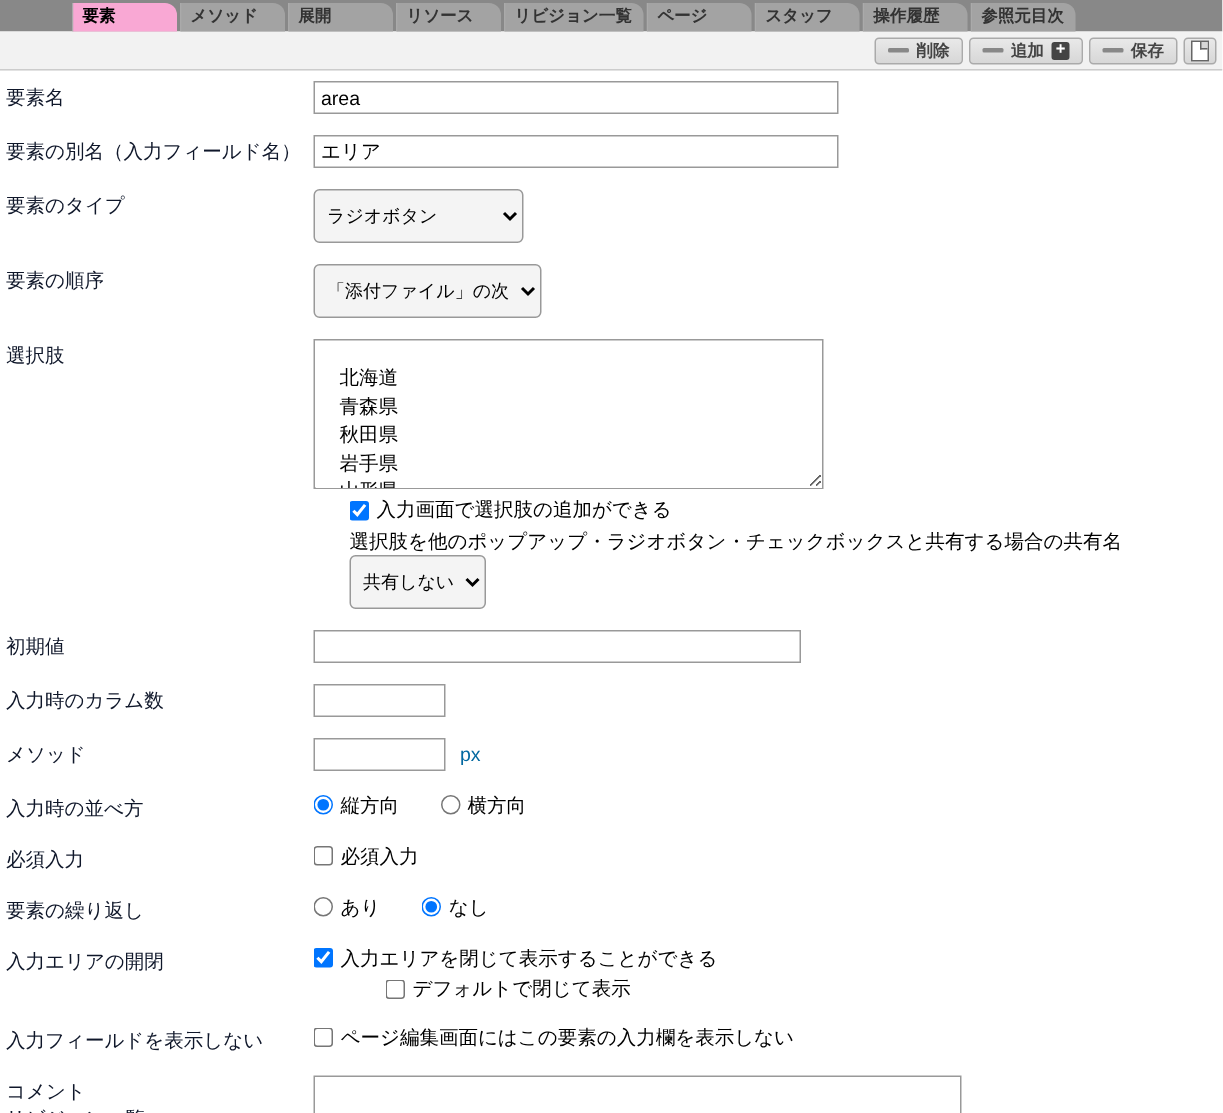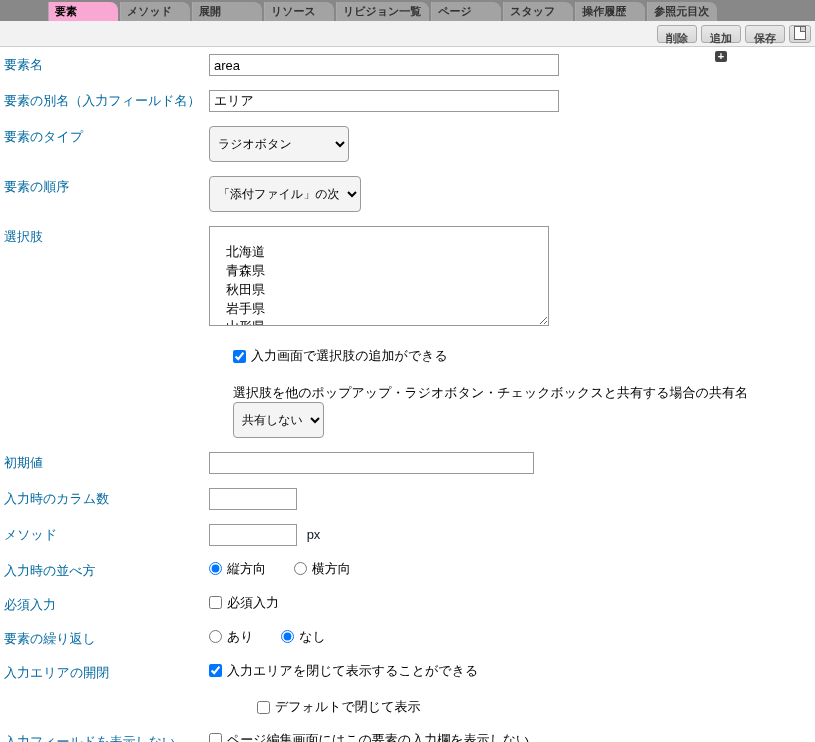--- a/index.html
+++ b/index.html
@@ -50,21 +50,20 @@
     background: linear-gradient(#e9e9e9,#d7d7d7);
     border: 1px solid #aaa;
     border-radius: 3px;
     height: 18px;
     padding: 0 8px;
     font-size: 11px;
     font-weight: bold;
     color: #444;
     cursor: pointer;
     gap: 5px;
-    flex-direction: column;
   }
   .tbtn .dash {
     width: 14px; height: 3px; background: #888; border-radius: 1px; display:inline-block;
   }
   .tbtn .plus {
     width: 12px; height: 12px; background:#444; color:#fff; border-radius:2px;
     display:inline-flex; align-items:center; justify-content:center; font-size:11px; font-weight:bold; line-height:1;
   }
   .tbtn.icon { padding: 0 4px; }
   .tbtn.icon .doc {
@@ -75,34 +74,34 @@
     width: 100%;
   }
   .row {
     display: flex;
     align-items: flex-start;
     padding: 7px 4px 7px 4px;
   }
   .label {
     width: 205px;
     padding-top: 2px;
-    color: #0369a1;
+    color: #0f172a;
   }
   .field {
     flex: 1;
   }
   input[type=text].wide { width: 350px; height: 22px; padding: 2px 4px; border:1px solid #999; font-size:13px; }
   input[type=text].mid  { width: 325px; height: 22px; padding: 2px 4px; border:1px solid #999; font-size:13px; }
   input[type=text].small{ width: 88px;  height: 22px; padding: 2px 4px; border:1px solid #999; font-size:13px; }
   select.sel { height: 36px; font-size:12px; border:1px solid #999; background:#f4f4f4; border-radius:4px; padding:0 4px; min-width:140px; }
   textarea.choices { width: 340px; height: 100px; padding:16px; border:1px solid #999; font-size:13px; resize:both; font-family:inherit; line-height:1.45; }
   textarea.comment { width: 432px; height: 98px; padding:4px; border:1px solid #999; font-size:13px; resize:both; font-family:inherit; }
-  .sub { margin-top:18px;padding-left:24px; }
+  .sub { margin-top:2px;padding-left:24px; }
   .inline-label { display:inline-flex; align-items:center; gap:5px; margin-right:24px; }
-  .unit { margin-left:6px; color:#0f172a; }
+  .unit { margin-left:6px; color:#0369a1; }
   .sharelabel { display:inline; margin-right:4px; }
   .indent { margin-left:24px; }
 </style>
 </head>
 <body>
 
 <div class="tabs">
   <div class="tabs-lead"></div>
   <div class="tab active">要素</div>
   <div class="tab">メソッド</div>

